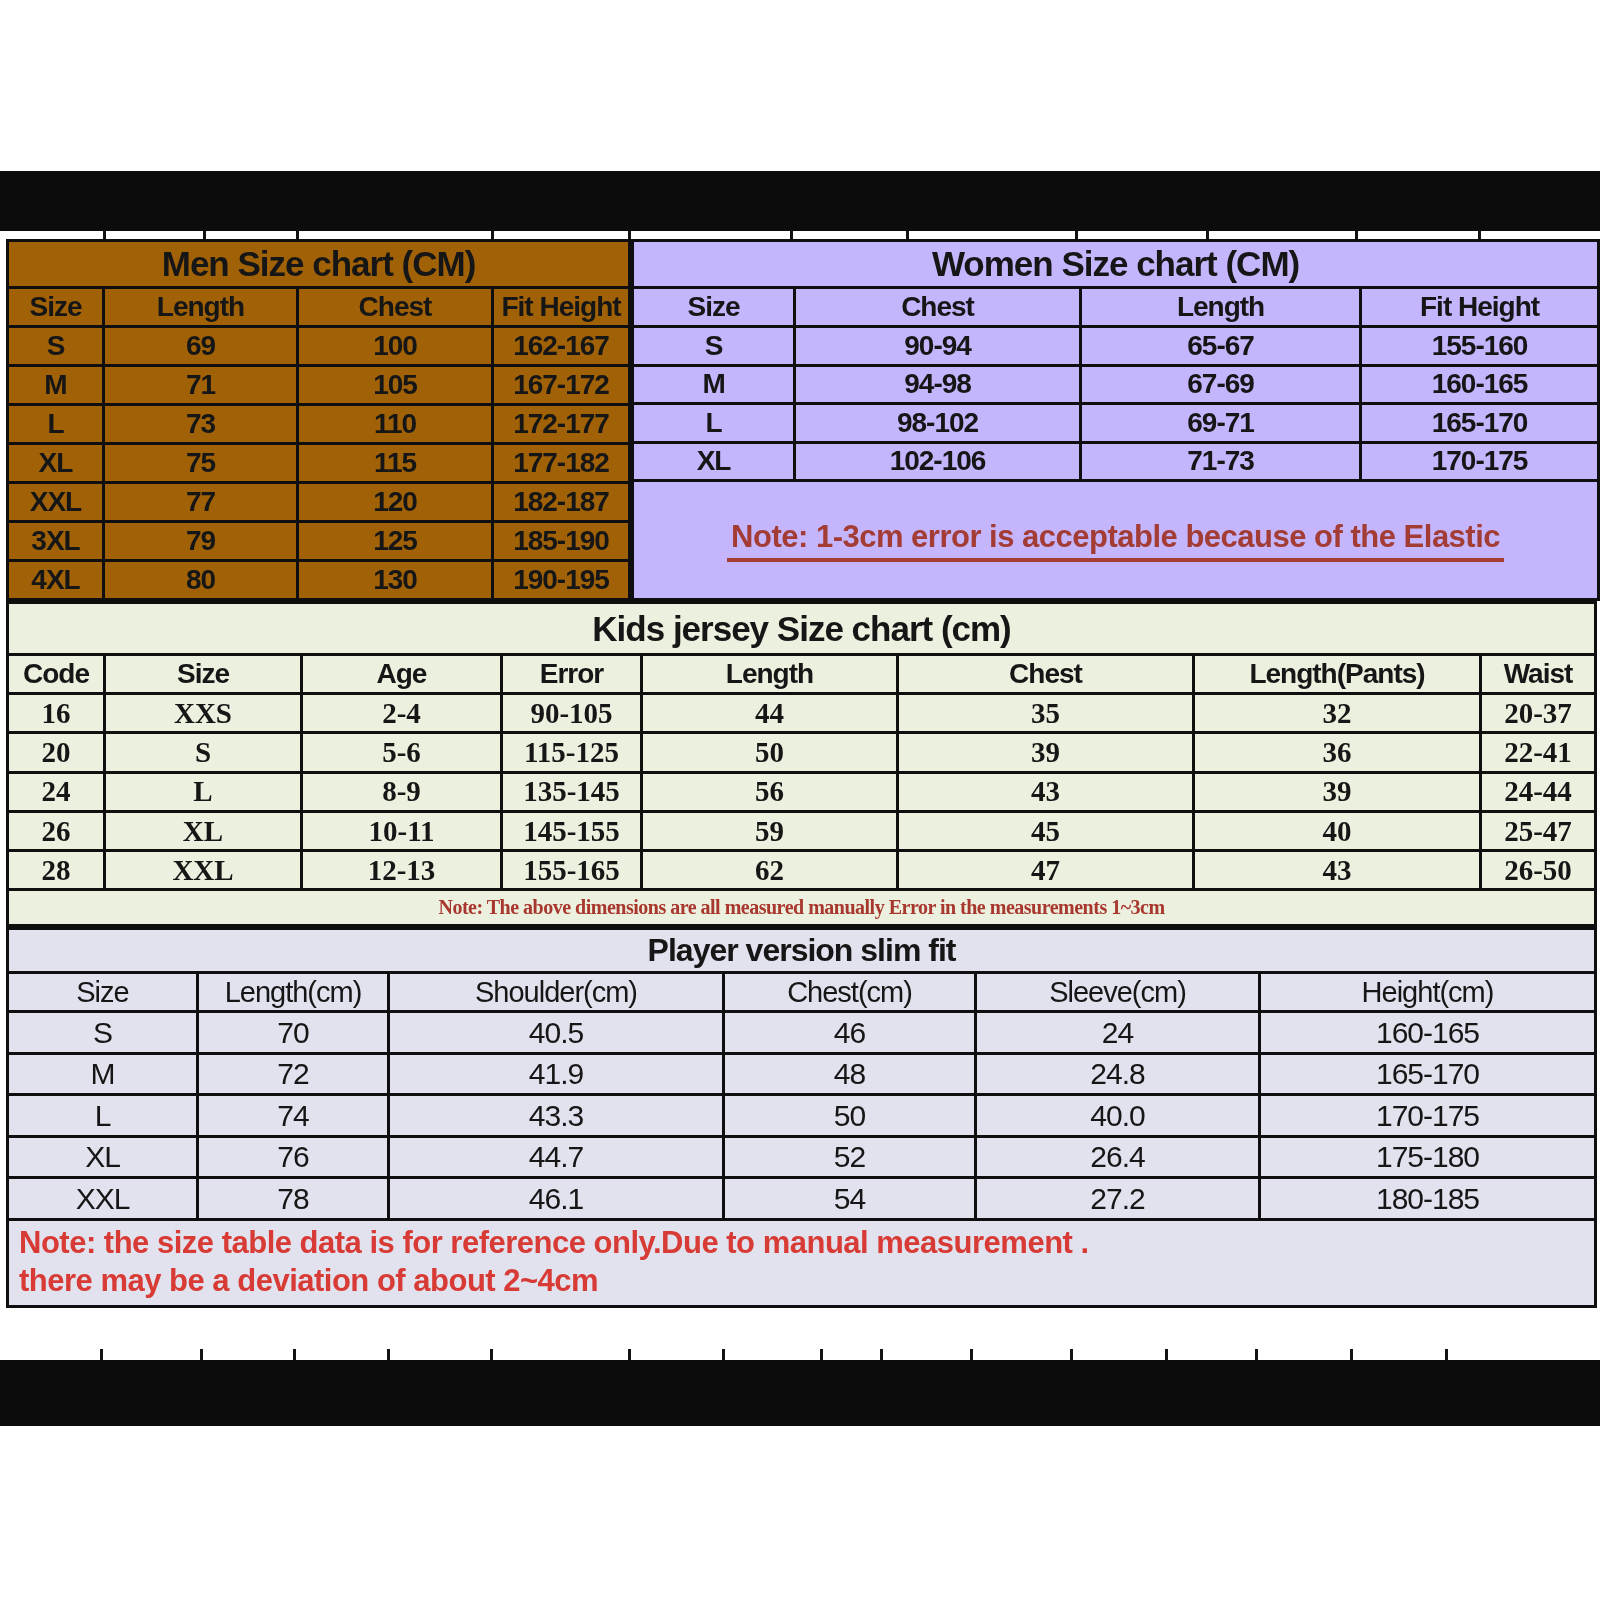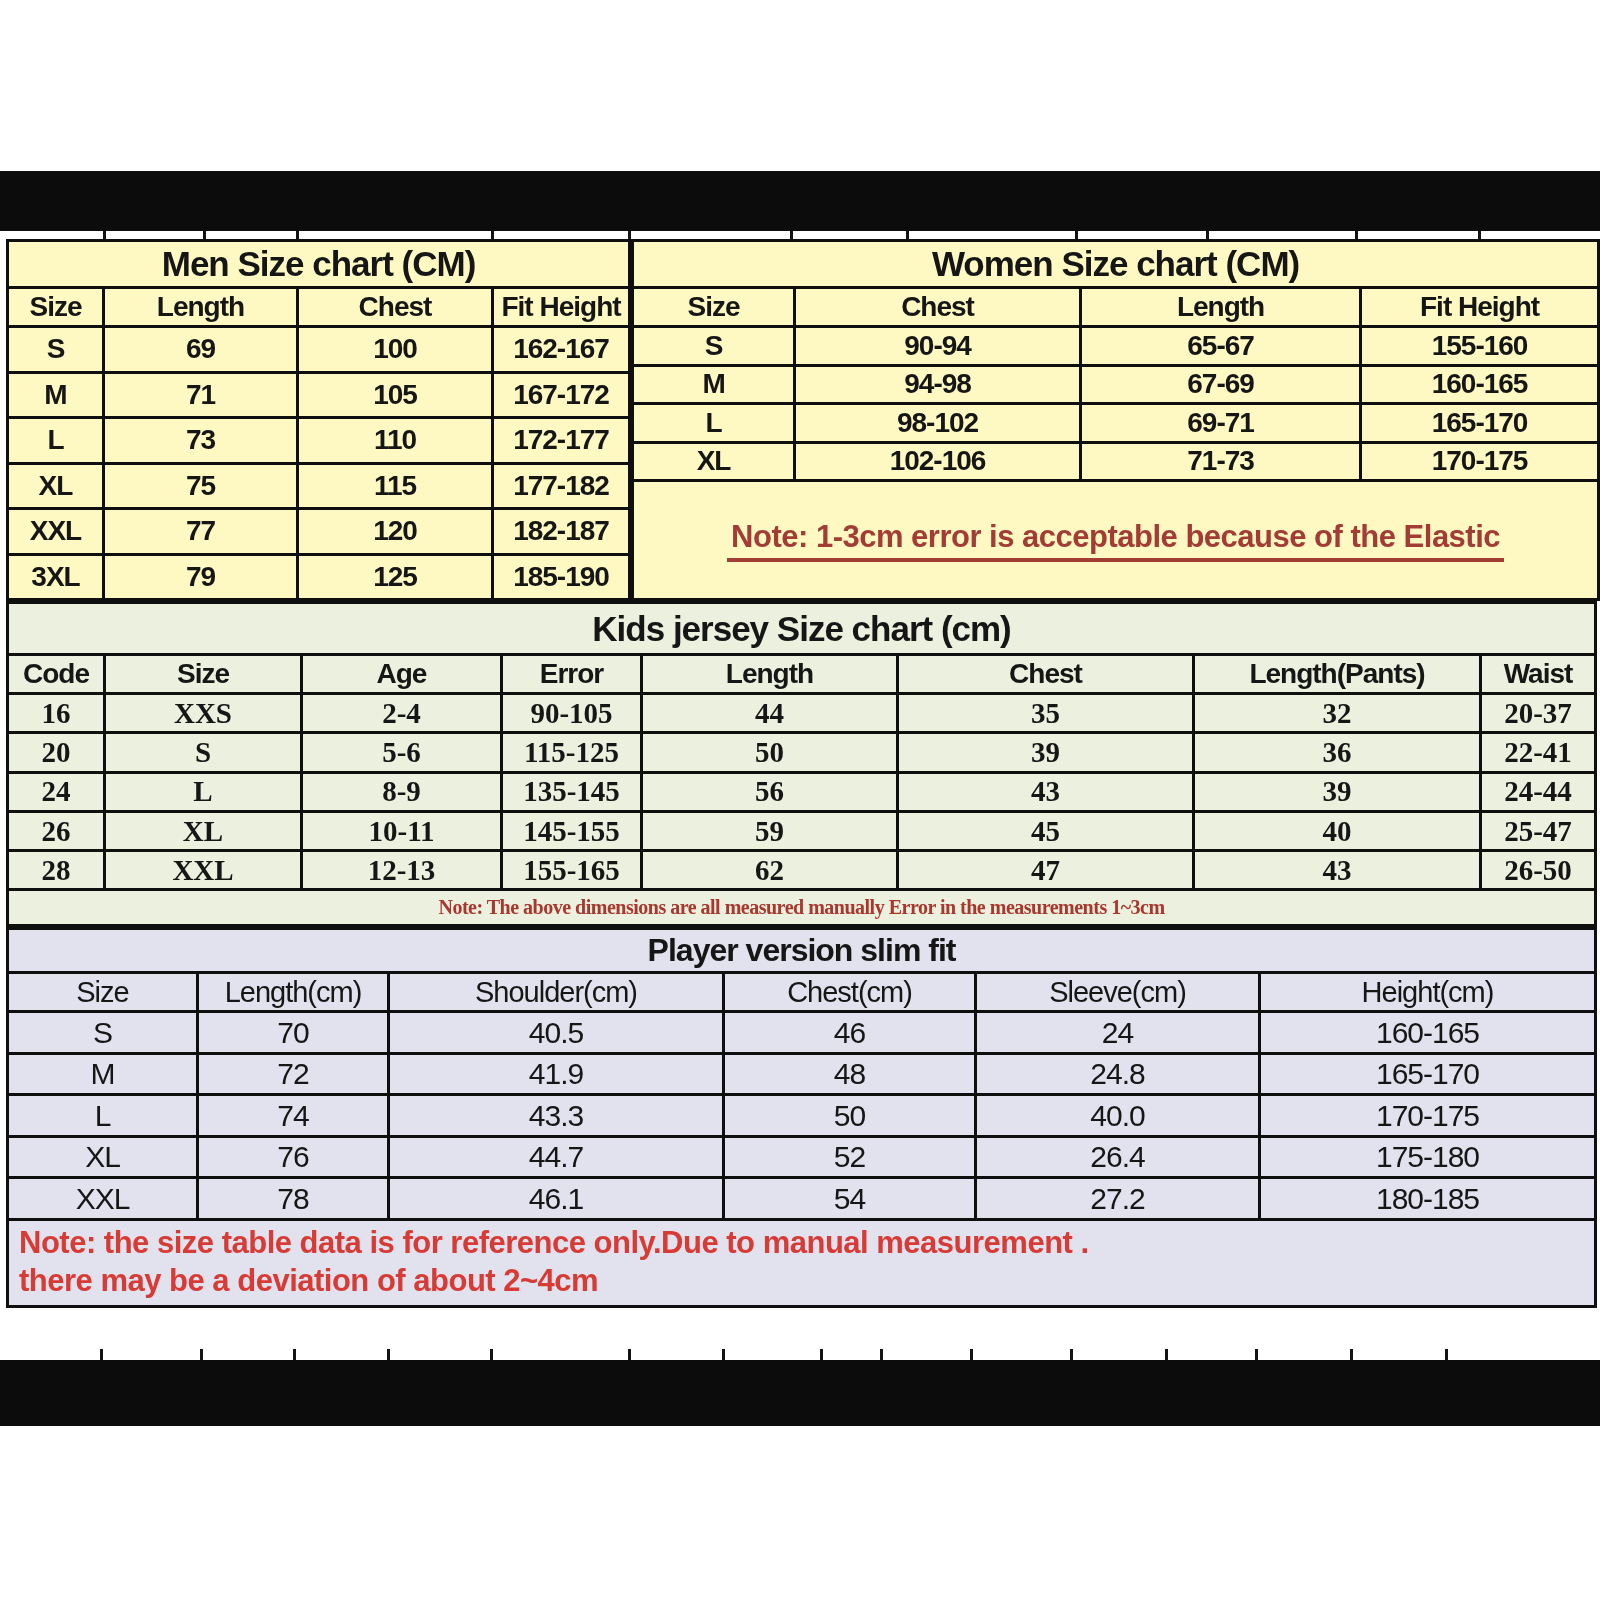--- a/index.html
+++ b/index.html
@@ -18,22 +18,22 @@
   .tables { position:absolute; top:239px; left:6px; width:1588px; }
   .row-mw { display:flex; }
 
   table.tbl { border-collapse:collapse; table-layout:fixed; border:2px solid #0f0f0f; }
   .tbl th, .tbl td {
     border:3px solid #0f0f0f; padding:0; text-align:center; vertical-align:middle;
     color:#161616; overflow:hidden; white-space:nowrap;
   }
 
   
-  .men   th, .men   td { background:#fef9c3; }
-  .women th, .women td { background:#fef9c3; }
+  .men   th, .men   td { background:#a16207; }
+  .women th, .women td { background:#c4b5fd; }
   .kids  th, .kids  td { background:#ecf1df; }
   .player th,.player td { background:#e1e2ed; }
 
   .men   { width:622px; }
   .women { width:966px; }
   .kids, .player { width:1588px; }
 
   .title-row th { font-size:35px; font-weight:700; letter-spacing:-1px; }
   .head-row  th { font-size:28px; font-weight:700; letter-spacing:-1px; }
 
@@ -137,20 +137,26 @@
               <td class="c-sans">XXL</td>
               <td class="c-sans">77</td>
               <td class="c-sans">120</td>
               <td class="c-sans">182-187</td>
             </tr>
             <tr>
               <td class="c-sans">3XL</td>
               <td class="c-sans">79</td>
               <td class="c-sans">125</td>
               <td class="c-sans">185-190</td>
+            </tr>
+            <tr>
+              <td class="c-sans">4XL</td>
+              <td class="c-sans">80</td>
+              <td class="c-sans">130</td>
+              <td class="c-sans">190-195</td>
             </tr>
           </tbody>
       </table>
 
       <table class="tbl women">
         <colgroup>
             <col style="width:162px">
             <col style="width:286px">
             <col style="width:280px">
             <col style="width:238px">

